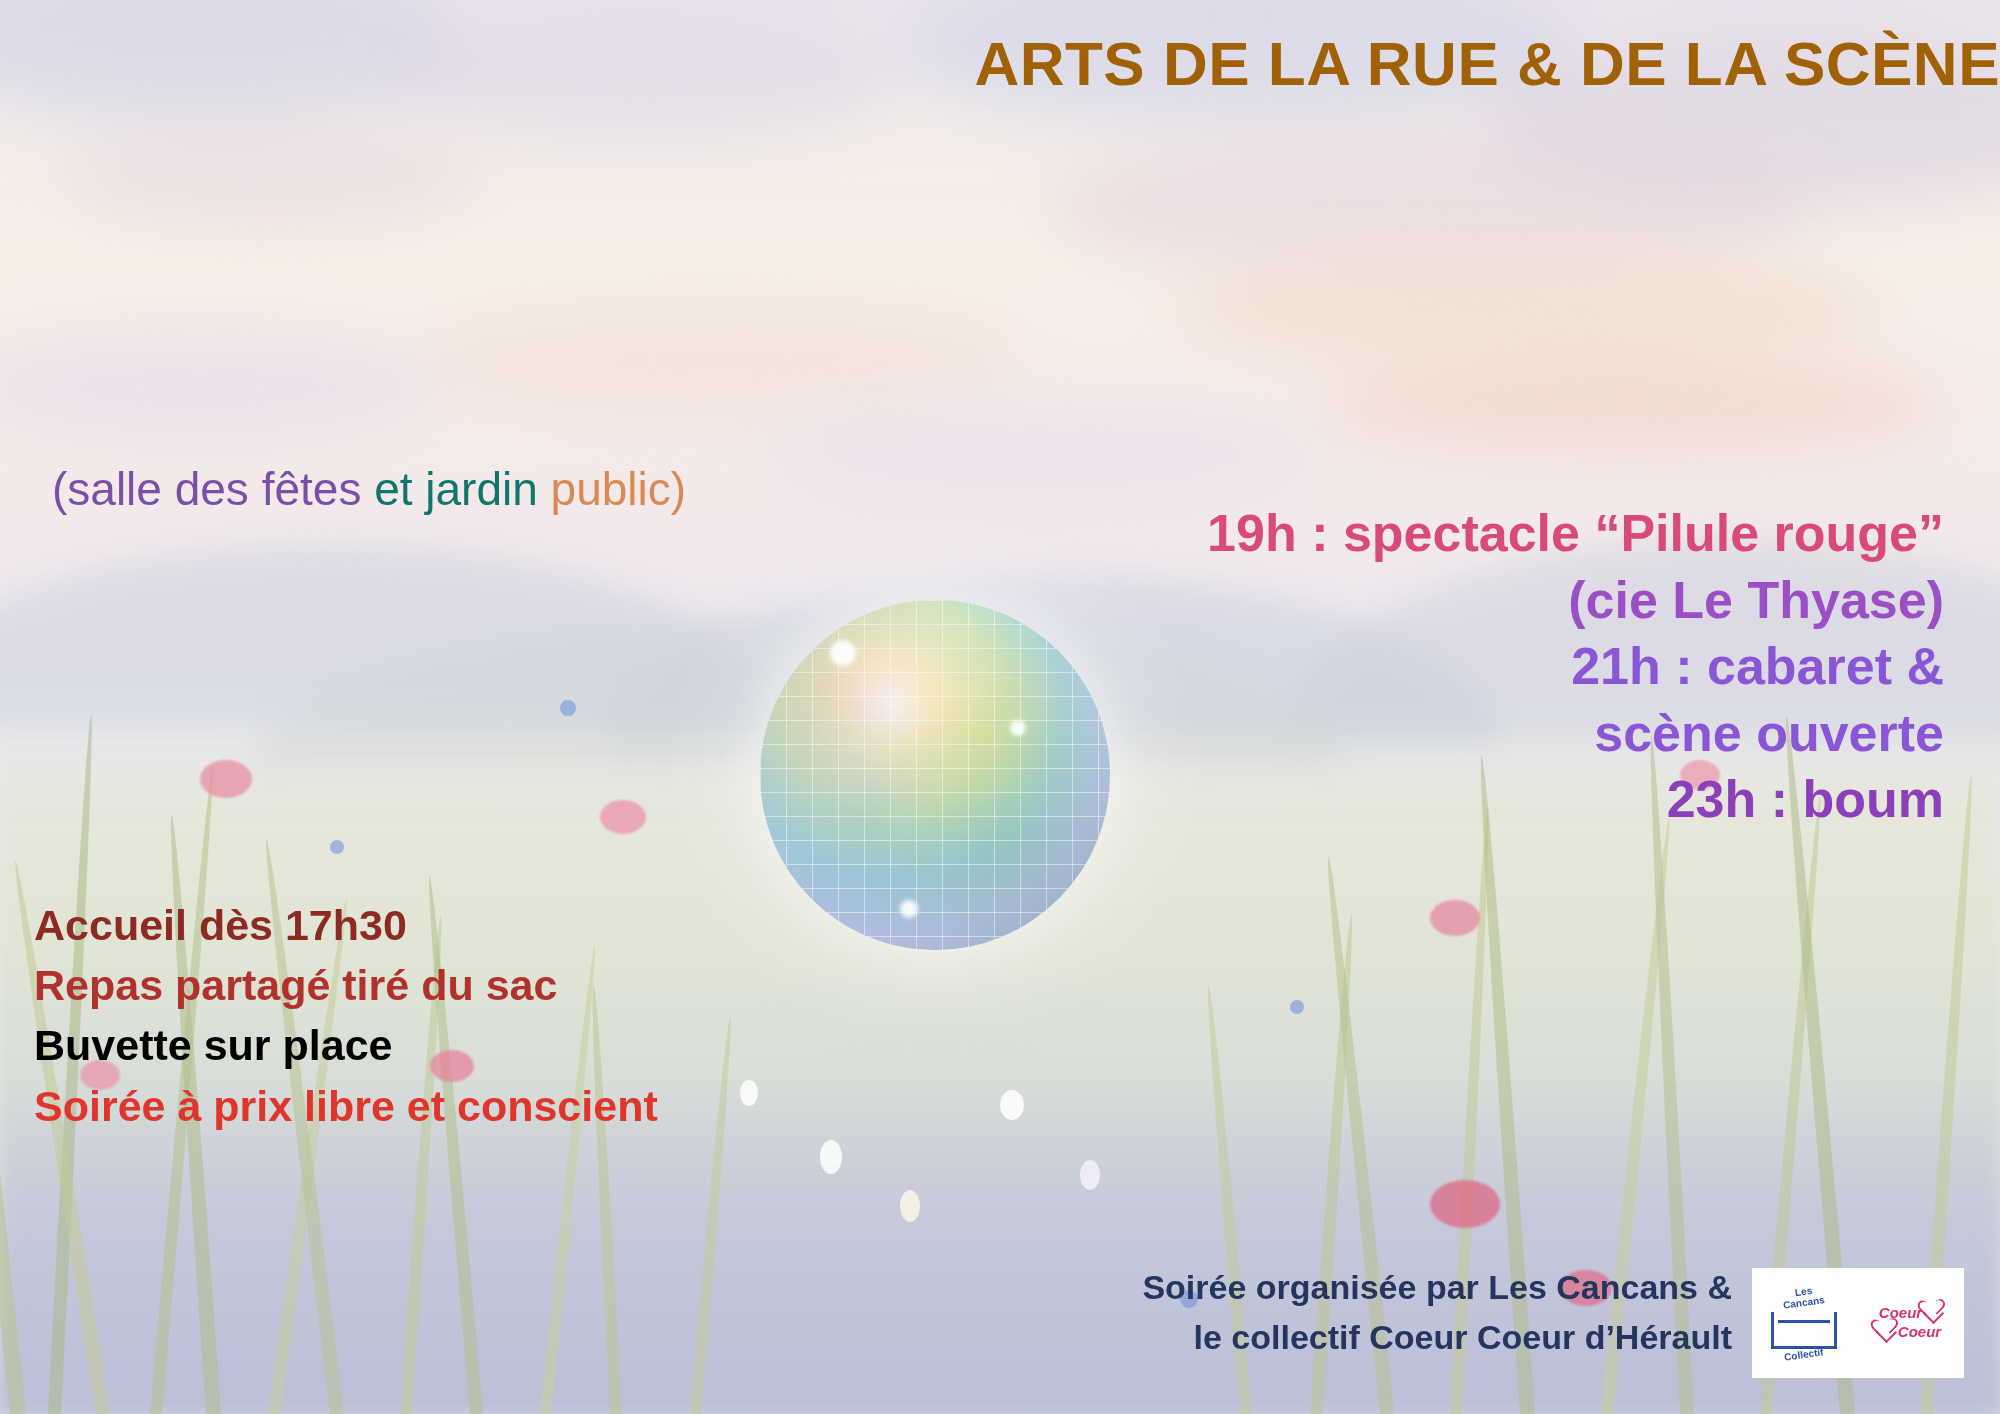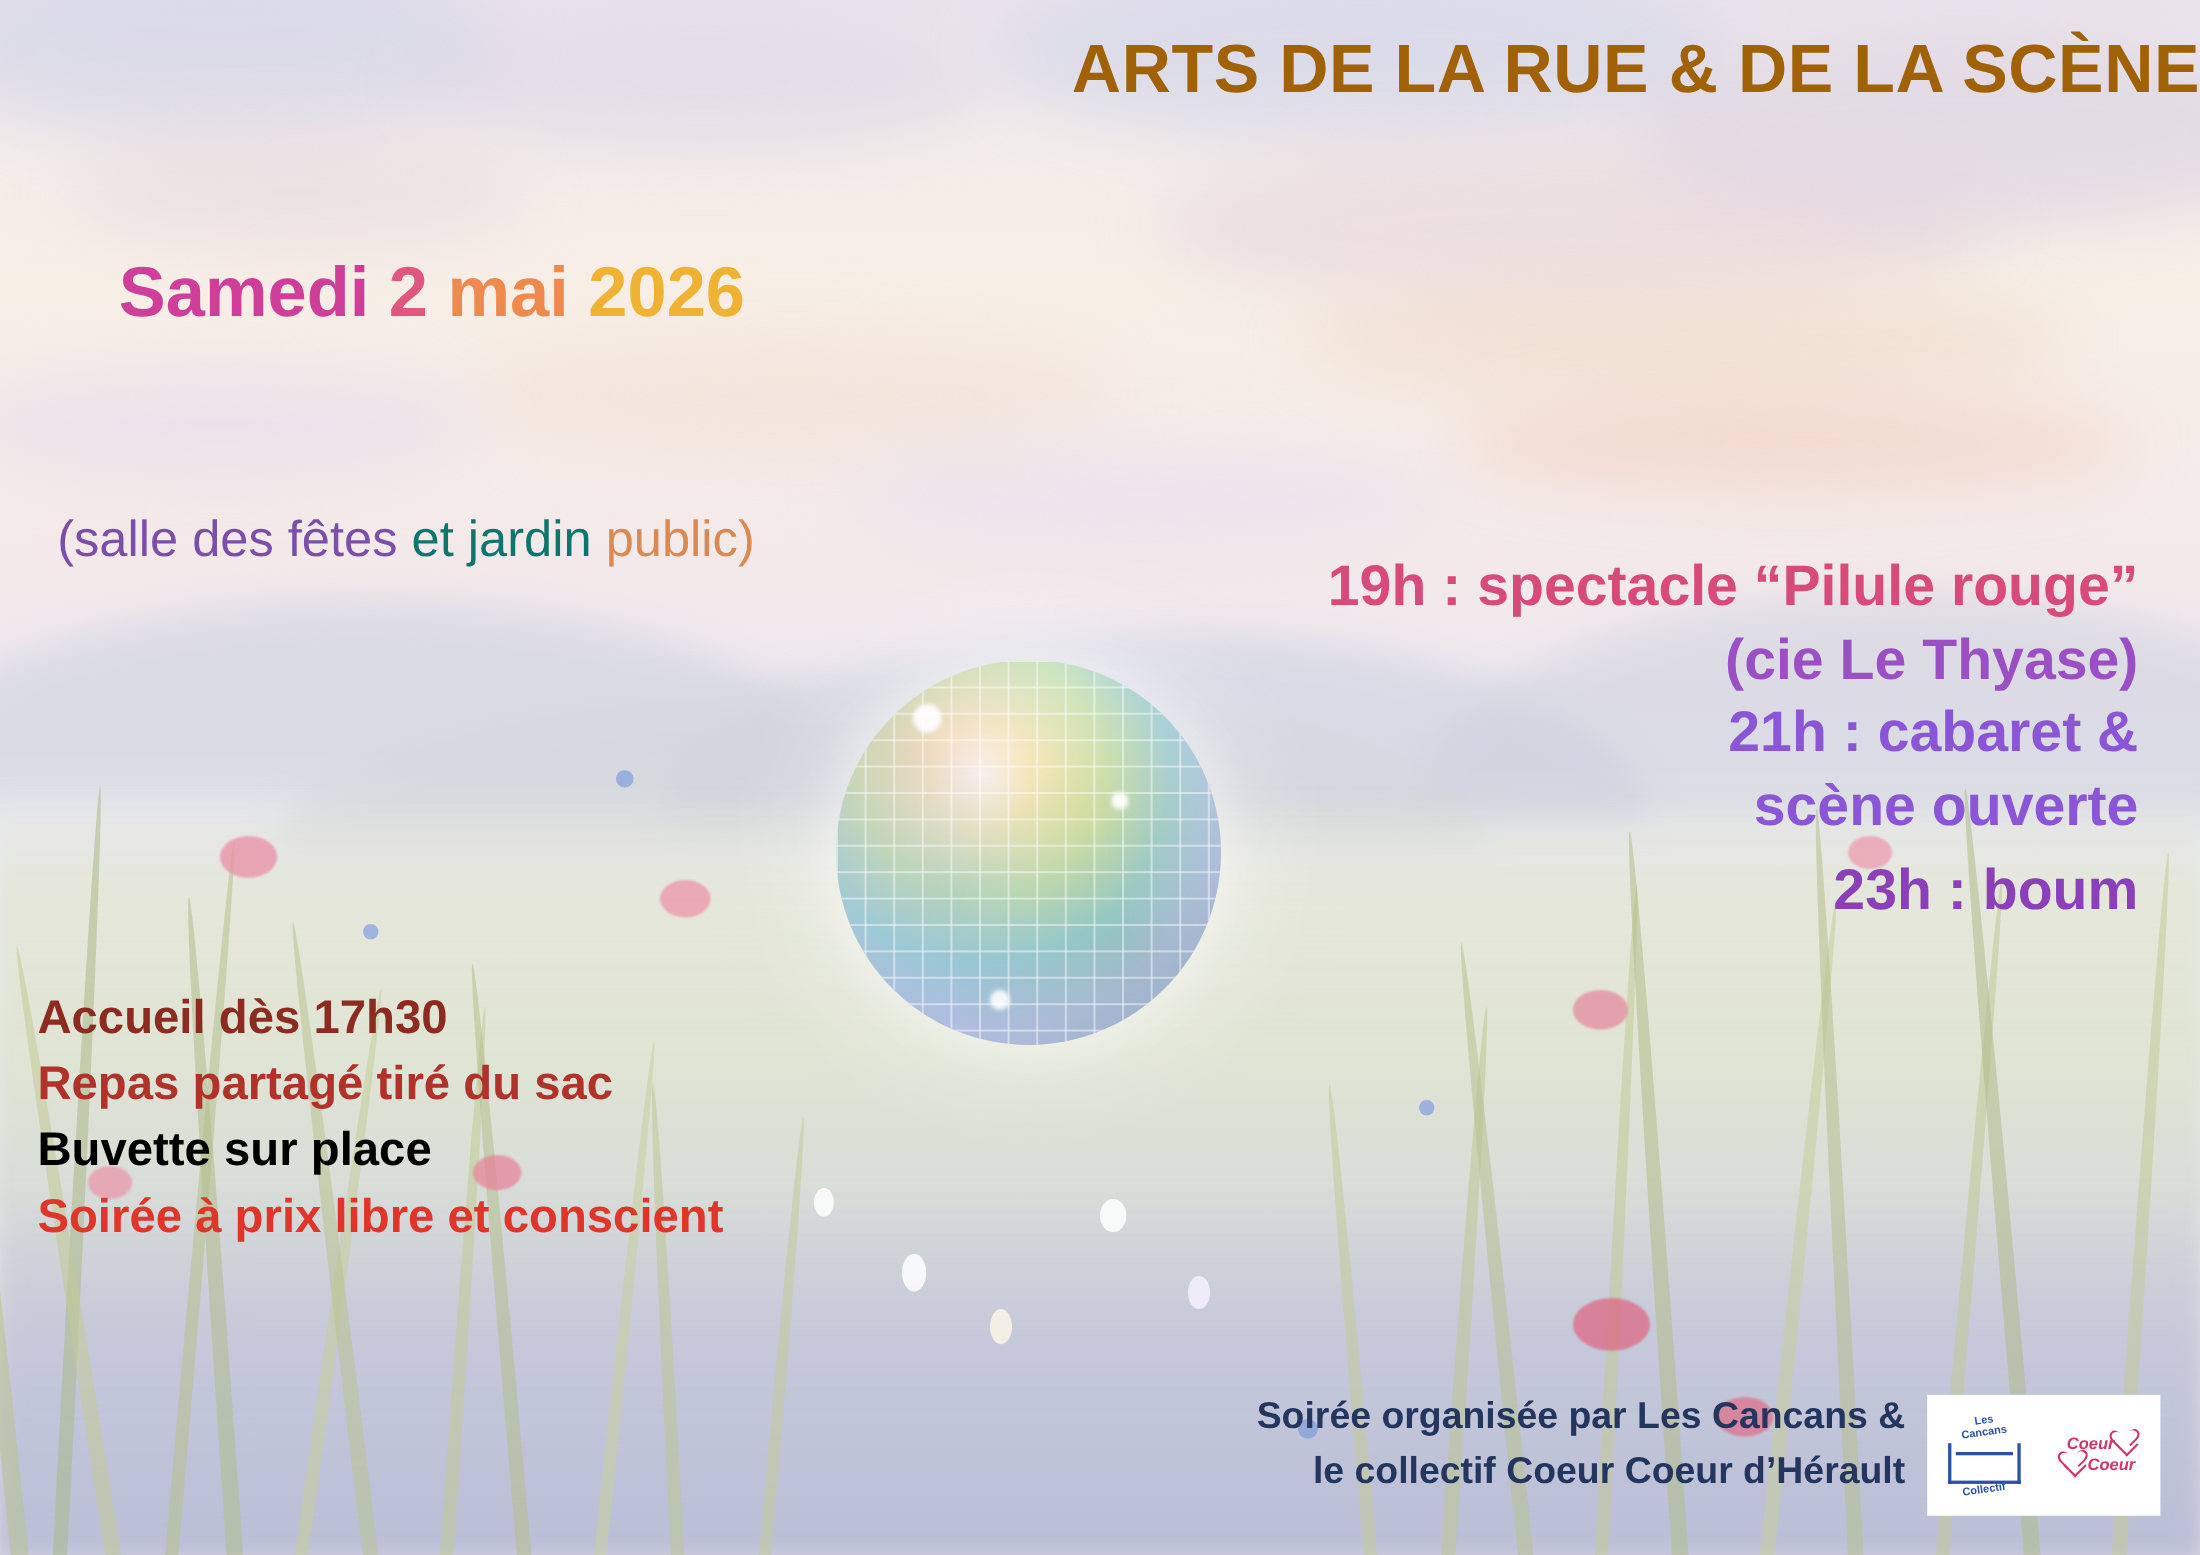--- a/index.html
+++ b/index.html
@@ -217,21 +217,21 @@
   .prog-line {
     font-weight: 700;
     line-height: 1.28;
     white-space: nowrap;
     text-align: right;
   }
   .prog-1 { font-size: 52px; color: #d84a7a; }
   .prog-2 { font-size: 52px; color: #9a4fc4; }
   .prog-3 { font-size: 52px; color: #8a56d6; }
   .prog-4 { font-size: 52px; color: #8a56d6; }
-  .prog-5 { font-size: 52px; color: #8b3fb8; margin-top: 10px; }
+  .prog-5 { font-size: 52px; color: #8b3fb8; margin-top: 0; }
 
   .infos {
     position: absolute;
     left: 34px;
     top: 895px;
     line-height: 1.40;
   }
   .info-line {
     font-size: 43px;
     font-weight: 600;
@@ -393,26 +393,20 @@
     <div class="disco-ball">
       <div class="disco-tint"></div>
     </div>
     <div class="sparkle" style="left:70px; top:40px; width:26px; height:26px;"></div>
     <div class="sparkle" style="left:250px; top:120px; width:16px; height:16px;"></div>
     <div class="sparkle" style="left:140px; top:300px; width:18px; height:18px;"></div>
   </div>
 
   <div class="title">ARTS DE LA RUE  &amp; DE LA SCÈNE</div>
 
-  <div class="date-line">
-    <span class="w1">Samedi</span>
-    <span class="w2">2</span>
-    <span class="w3">mai</span>
-    <span class="w4">2026</span>
-  </div>
 
 
   <div class="place-sub">
     <span class="s1">(salle des fêtes</span><span class="s2"> et jardin</span><span class="s3"> public)</span>
   </div>
 
   <div class="program">
     <div class="prog-line prog-1">19h : spectacle “Pilule rouge”</div>
     <div class="prog-line prog-2">(cie Le Thyase)</div>
     <div class="prog-line prog-3">21h : cabaret &amp;</div>

